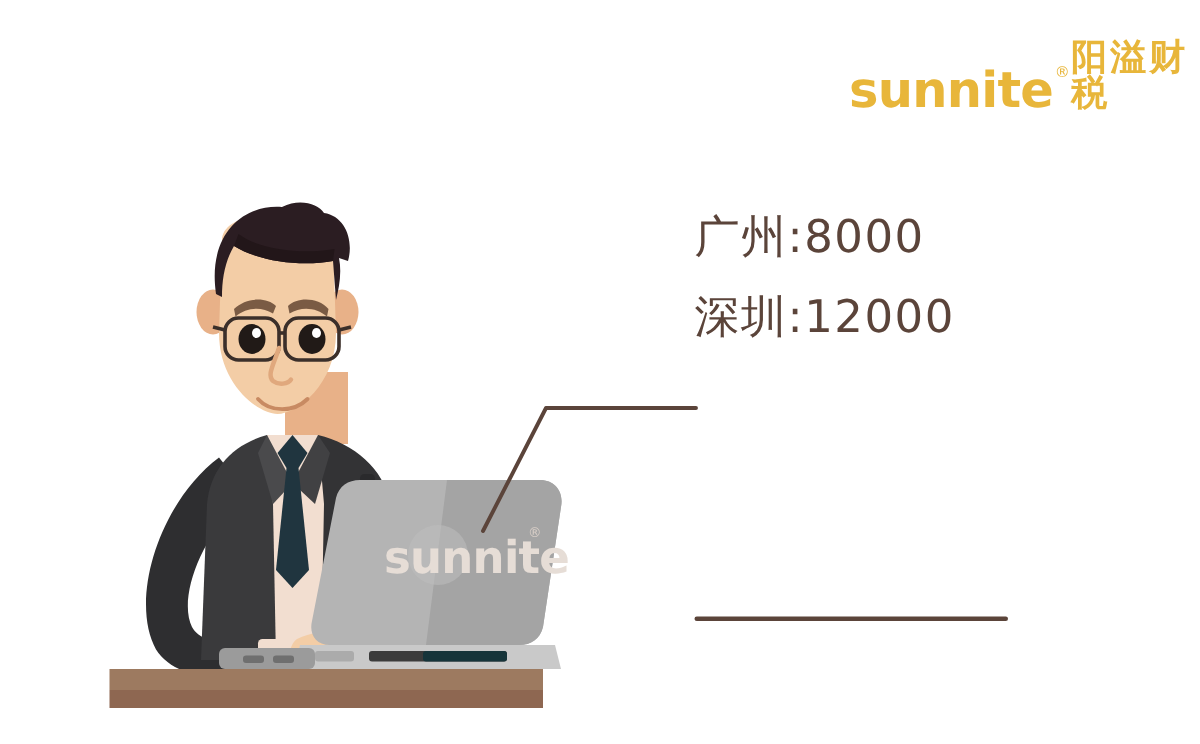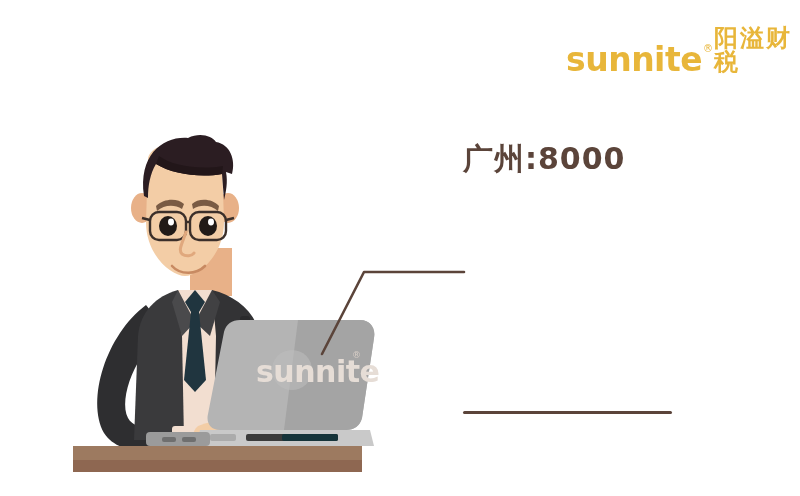--- a/index.html
+++ b/index.html
@@ -25,21 +25,21 @@
   .logo-cn{
     font-family:"DejaVu Sans", sans-serif;
     font-size:24px;font-weight:700;color:#e8b63a;
     letter-spacing:2px;line-height:1;position:relative;top:-2px;left:2px;
   }
 
   
   .pricelist{position:absolute;left:463px;top:132px;width:230px;}
   .price-row{
     font-family:"DejaVu Sans", sans-serif;
-    font-weight:700;
+    font-weight:400;
     font-size:30px;
     color:#5b443a;
     letter-spacing:1px;
     height:53px;line-height:53px;
     white-space:nowrap;
   }
   .price-underline{
     position:absolute;left:0px;top:279px;width:209px;height:3px;
     background:#5b443a;border-radius:2px;
   }
@@ -141,16 +141,19 @@
   <div class="leader">
     <svg width="150" height="110" viewBox="0 0 150 110" xmlns="http://www.w3.org/2000/svg">
       <path d="M4 104 L 46 22 L 146 22" fill="none" stroke="#5b443a" stroke-width="2.6" stroke-linecap="round" stroke-linejoin="round"></path>
     </svg>
   </div>
 
   <div class="pricelist">
     <div class="price-row">
       <span>广州:8000</span>
     </div>
+    <div class="price-row">
+      <span>深圳:12000</span>
+    </div>
     <div class="price-underline"></div>
   </div>
 
 </div>
 
 </body></html>

